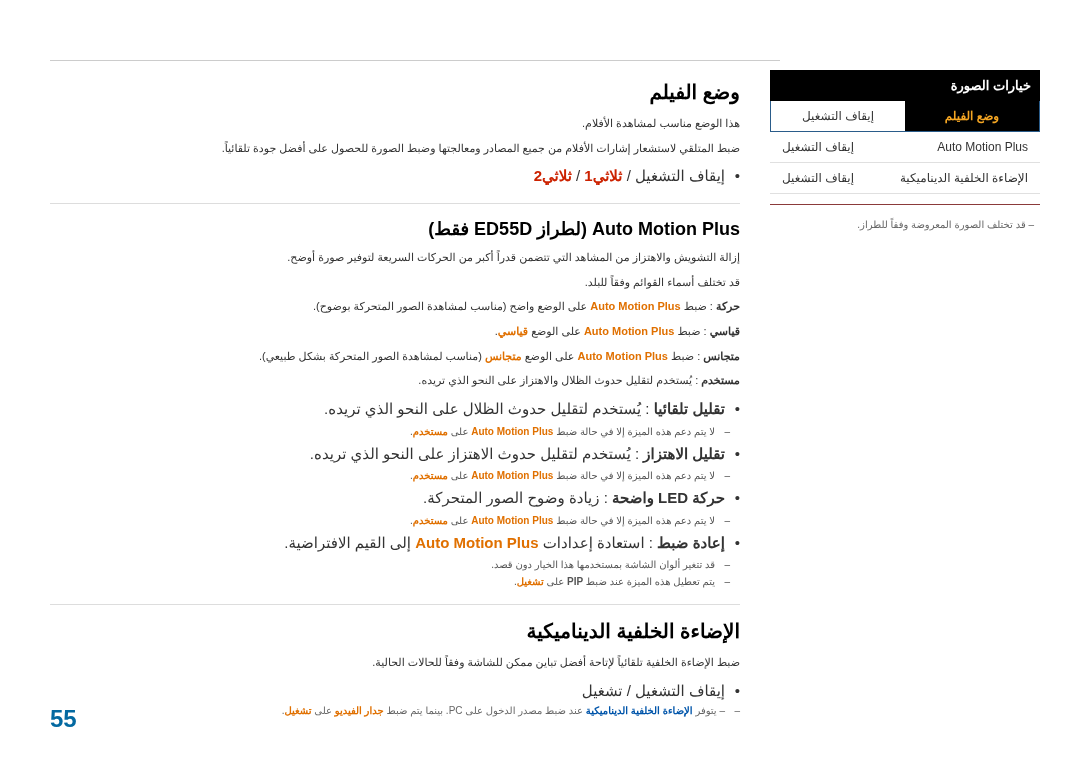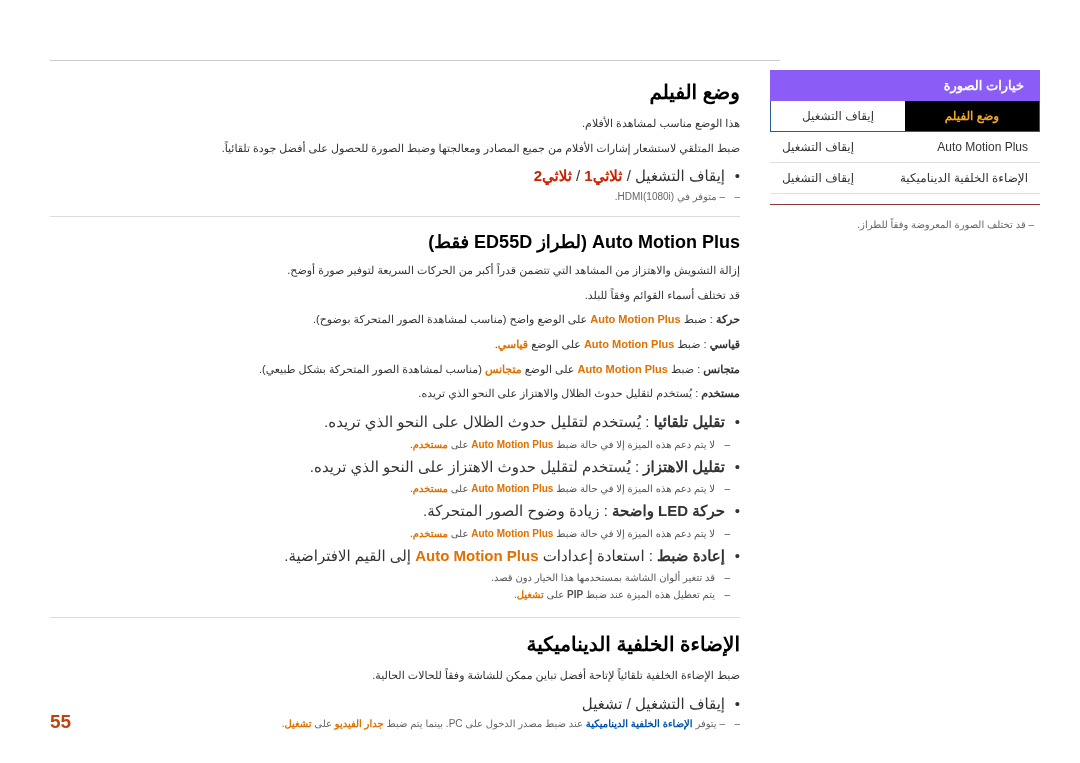--- a/index.html
+++ b/index.html
@@ -20,22 +20,22 @@
       right: 300px;
       height: 1px;
       background: #cccccc;
     }
 
     
     .page-number {
       position: absolute;
       bottom: 30px;
       left: 50px;
-      font-size: 19px;
-      color: #c2410c;
+      font-size: 24px;
+      color: #0369a1;
       font-weight: bold;
     }
 
     
     .main-content {
       position: absolute;
       top: 80px;
       left: 50px;
       right: 340px;
       bottom: 60px;
@@ -46,24 +46,24 @@
     
     .sidebar {
       position: absolute;
       top: 70px;
       right: 40px;
       width: 270px;
     }
 
     
     .sidebar-header {
-      background: #8b5cf6;
+      background: #000000;
       color: #ffffff;
       text-align: right;
-      padding: 8px 16px;
+      padding: 8px 9px;
       font-size: 13px;
       font-weight: bold;
       direction: rtl;
     }
 
     
     .sidebar-tabs {
       display: flex;
       flex-direction: row-reverse;
       border: 1px solid #2a5c8a;
@@ -260,21 +260,20 @@
 
 <div class="main-content">
 
   <div class="section-block">
     <div class="section-title">وضع الفيلم</div>
     <div class="body-text">هذا الوضع مناسب لمشاهدة الأفلام.</div>
     <div class="body-text">ضبط المتلقي لاستشعار إشارات الأفلام من جميع المصادر ومعالجتها وضبط الصورة للحصول على أفضل جودة تلقائياً.</div>
     <div class="bullet-item">
       <span>إيقاف التشغيل</span><span> / </span><span class="text-red">ثلاثي1</span><span> / </span><span class="text-red">ثلاثي2</span>
     </div>
-    <div class="note-line">– متوفر في HDMI(1080i).</div>
   </div>
 
   <div class="section-divider"></div>
 
   <div class="section-block">
     <div class="section-subtitle">
       <span>Auto Motion Plus (لطراز ED55D فقط)</span>
     </div>
     <div class="body-text">إزالة التشويش والاهتزاز من المشاهد التي تتضمن قدراً أكبر من الحركات السريعة لتوفير صورة أوضح.</div>
     <div class="body-text">قد تختلف أسماء القوائم وفقاً للبلد.</div>

